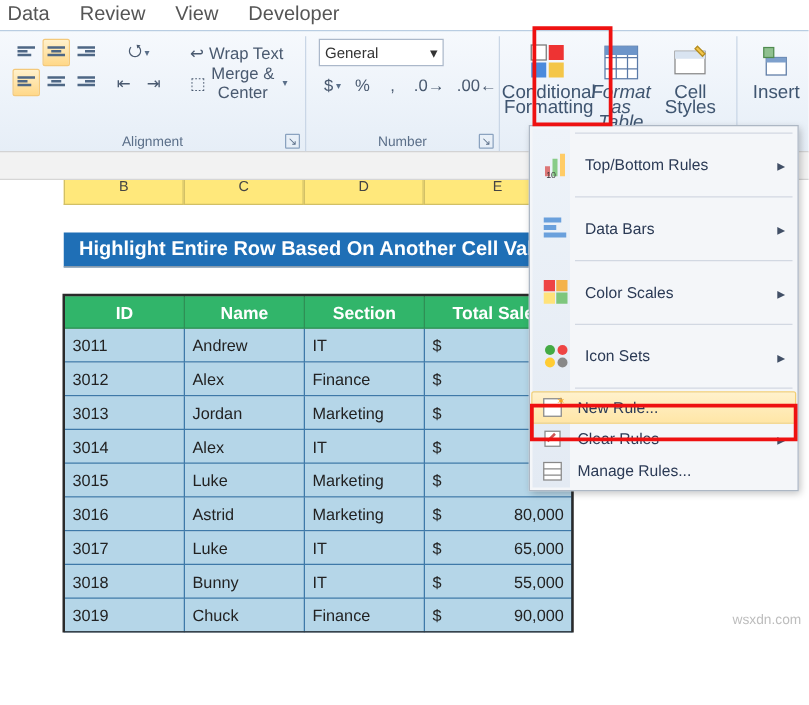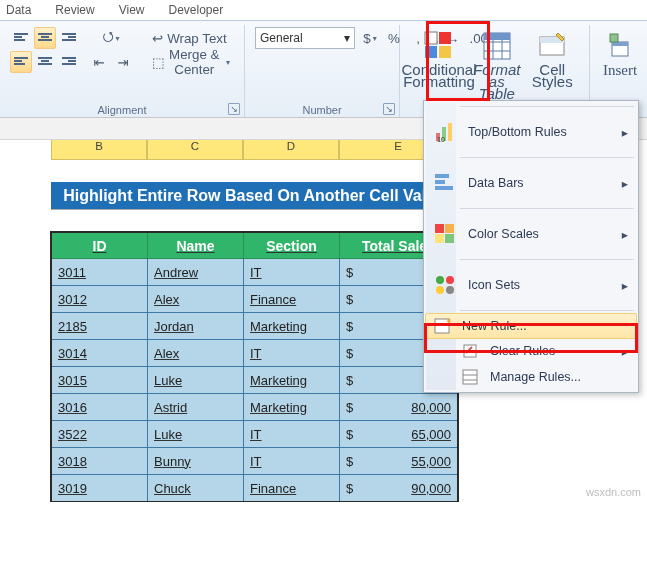--- a/index.html
+++ b/index.html
@@ -6,21 +6,21 @@
   body {
     margin: 0;
     font-family: "Segoe UI", Tahoma, sans-serif;
     font-size: 12px;
     background: #fff;
     color: #333;
     width: 647px;
     position: relative;
   }
   
-  .tab-bar { display: flex; gap: 24px; padding: 3px 0 3px 6px; font-size: 12px; color: #555; text-align: center; }
+  .tab-bar { display: flex; gap: 24px; padding: 3px 0 3px 6px; font-size: 16px; color: #555; text-align: center; }
   .ribbon {
     background: linear-gradient(#f6f9fd,#e6eef7);
     border-top: 1px solid #b9cde2;
     border-bottom: 1px solid #c6c6c6;
     padding: 4px 0 0 0;
     display: flex;
   }
   .group {
     border-right: 1px solid #c9d6e6;
     padding: 2px 10px 1px 10px;
@@ -79,37 +79,37 @@
   table.dt th{
     background:#31b56a;color:#fff;font-weight:bold;text-align:center;
     border:1px solid #2f8f55; height:26px; font-size:14px; padding:0 6px;
   }
   table.dt td{
     background:#b5d6e8;border:1px solid #3e79a8;height:27px;padding:1px 6px;
     font-size:13px; color:#222;
   }
   table.dt td.num{text-align:right;}
   table.dt td.cur::before{content:"$"; float:left;}
-  .marq{outline:2px solid #2a2a2a; outline-offset:-1px;text-decoration:underline;}
+  .marq{outline:2px solid #2a2a2a; outline-offset:-1px;}
 
   
   .cf-menu{
     position:absolute; left:423px; top:100px; width:216px;
     background:#f4f6f9; border:1px solid #adb7c4; box-shadow:2px 2px 6px rgba(0,0,0,.25);
     z-index:5; padding:2px;
   }
   .cf-menu .side{
     position:absolute;left:2px;top:2px;bottom:2px;width:30px;
     background:linear-gradient(#eef3f9,#e3eaf3);
   }
   .cf-item{
     display:flex;align-items:center;height:44px;padding-left:6px;position:relative;
     color:#2b3a55;
   }
-  .cf-item.small{height:26px;margin-left:28px;}
+  .cf-item.small{height:26px;}
   .cf-item .mi{width:26px;height:26px;display:flex;align-items:center;justify-content:center;z-index:1;}
   .cf-item .mlabel{margin-left:10px; font-size:12.5px;}
   .cf-item .sub::after{content:"▸";position:absolute;right:8px;color:#414f66;}
   .cf-sep{height:1px;background:#d2d8e2;margin:3px 2px 3px 34px;}
   .cf-item.hl{
     background:linear-gradient(#fff1cc,#ffe6a7);
     border:1px solid #f3cf74; border-radius:2px; margin:-1px;
   }
   .red-box{position:absolute; border:3px solid #e11; pointer-events:none; z-index:6;}
   .new-rule-box{left:424px; top:323px; width:214px; height:30px;}
@@ -216,21 +216,21 @@
         </button>
       </div>
     </div>
     <div class="group-caption">
       <span>Alignment</span>
       <span class="dialog-launch">↘</span>
     </div>
   </div>
 
   <div class="group" style="width:155px;">
-    <div class="group-body" style="flex-direction:row;gap:4px;">
+    <div class="group-body" style="flex-direction:column;gap:4px;">
       <div class="combo">
         <span>General</span>
         <span>▾</span>
       </div>
       <div class="btn-row">
         <button class="mini-btn drop">$</button>
         <button class="mini-btn">%</button>
         <button class="mini-btn">,</button>
         <button class="mini-btn">.0→</button>
         <button class="mini-btn">.00←</button>
@@ -278,21 +278,21 @@
               <path d="M21 2 l6 6 -2 2 -6 -6z" fill="#f3c54b" stroke="#b38c1e"></path>
             </svg>
         </span>
         <span class="lbl" style="white-space:pre-line;">Cell
 Styles</span>
       </div>
     </div>
     <div class="group-caption" style="visibility:hidden;">x</div>
   </div>
 
-  <div class="group" style="width:46px;border-right:none;font-family:Liberation Serif, serif;">
+  <div class="group" style="width:46px;border-right:none;">
     <div class="group-body">
       <div class="large-btn" style="width:42px;">
         <span class="icon">
           <svg width="26" height="26">
               <rect x="5" y="9" width="16" height="14" fill="#fff" stroke="#5c7aa4"></rect>
               <rect x="5" y="9" width="16" height="4" fill="#7ea0cc"></rect>
               <rect x="3" y="1" width="8" height="8" fill="#8fc08f" stroke="#4f8b4f"></rect>
             </svg>
         </span>
         <span class="lbl">Insert</span>
@@ -338,21 +338,21 @@
           <td>IT</td>
           <td class="num cur"></td>
         </tr>
         <tr>
           <td>3012</td>
           <td>Alex</td>
           <td>Finance</td>
           <td class="num cur"></td>
         </tr>
         <tr>
-          <td>2185</td>
+          <td>3013</td>
           <td>Jordan</td>
           <td>Marketing</td>
           <td class="num cur"></td>
         </tr>
         <tr>
           <td>3014</td>
           <td>Alex</td>
           <td>IT</td>
           <td class="num cur"></td>
         </tr>
@@ -362,21 +362,21 @@
           <td>Marketing</td>
           <td class="num cur"></td>
         </tr>
         <tr>
           <td>3016</td>
           <td>Astrid</td>
           <td>Marketing</td>
           <td class="num cur">80,000</td>
         </tr>
         <tr>
-          <td>3522</td>
+          <td>3017</td>
           <td>Luke</td>
           <td>IT</td>
           <td class="num cur">65,000</td>
         </tr>
         <tr>
           <td>3018</td>
           <td>Bunny</td>
           <td>IT</td>
           <td class="num cur">55,000</td>
         </tr>

